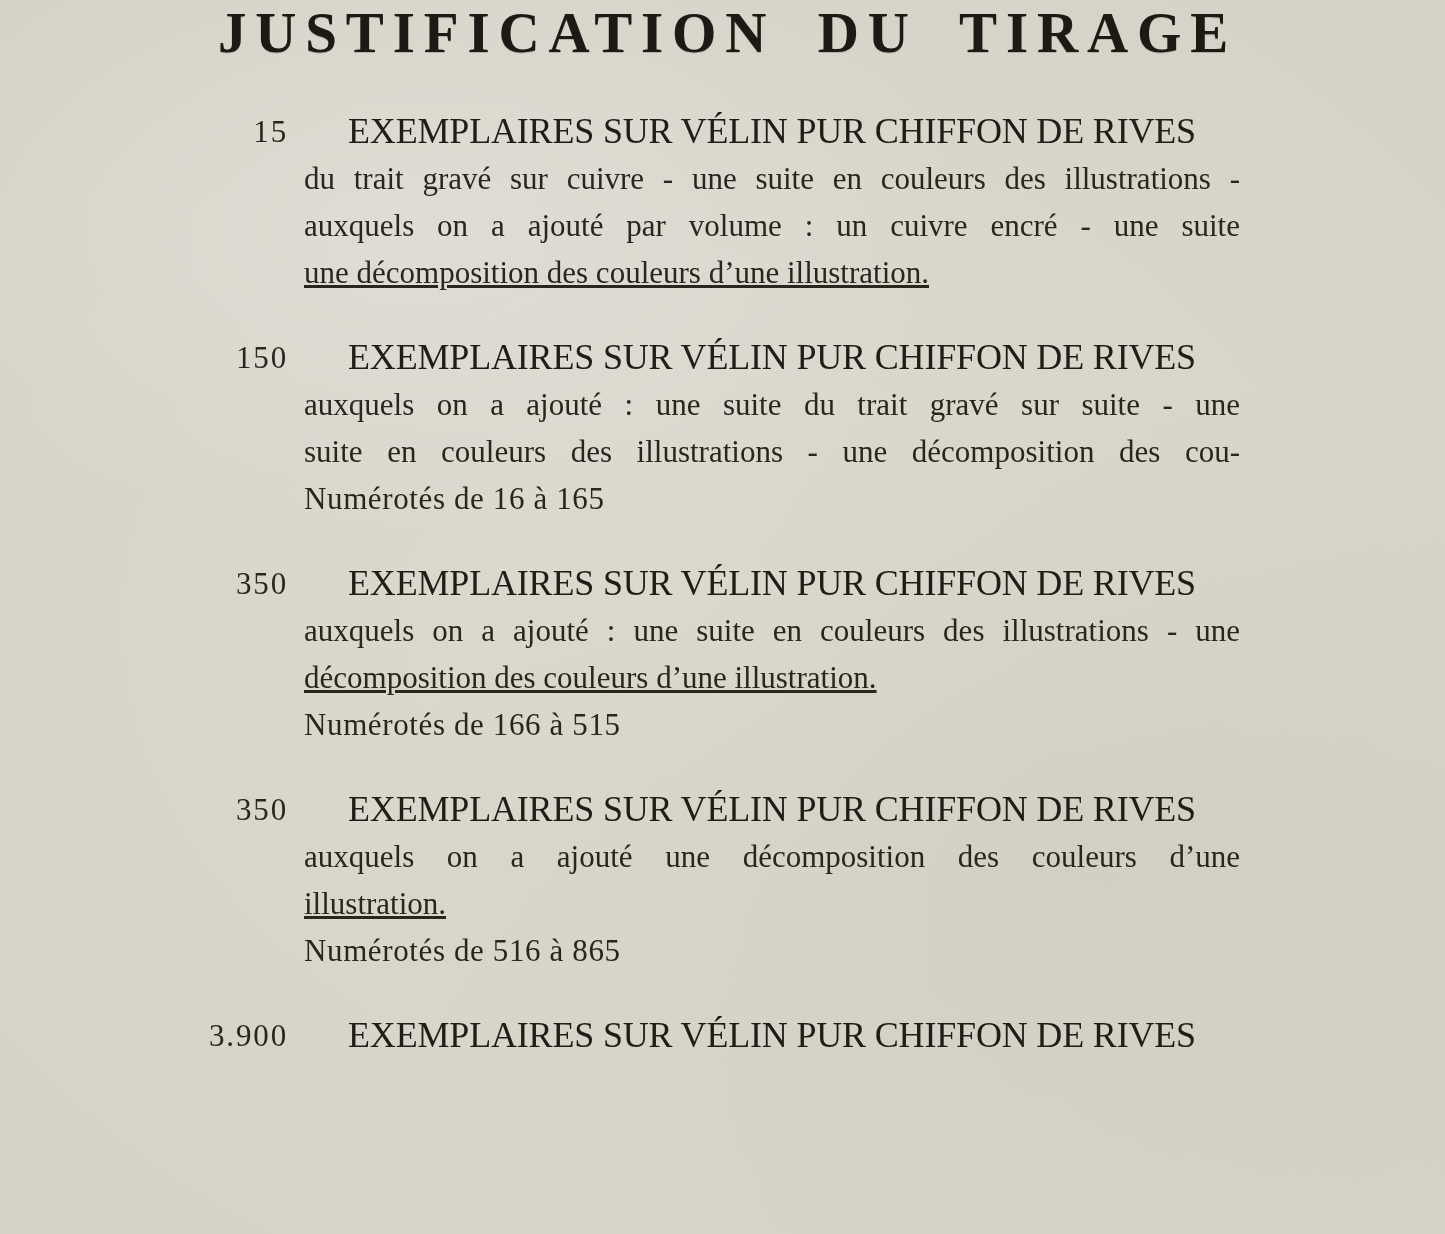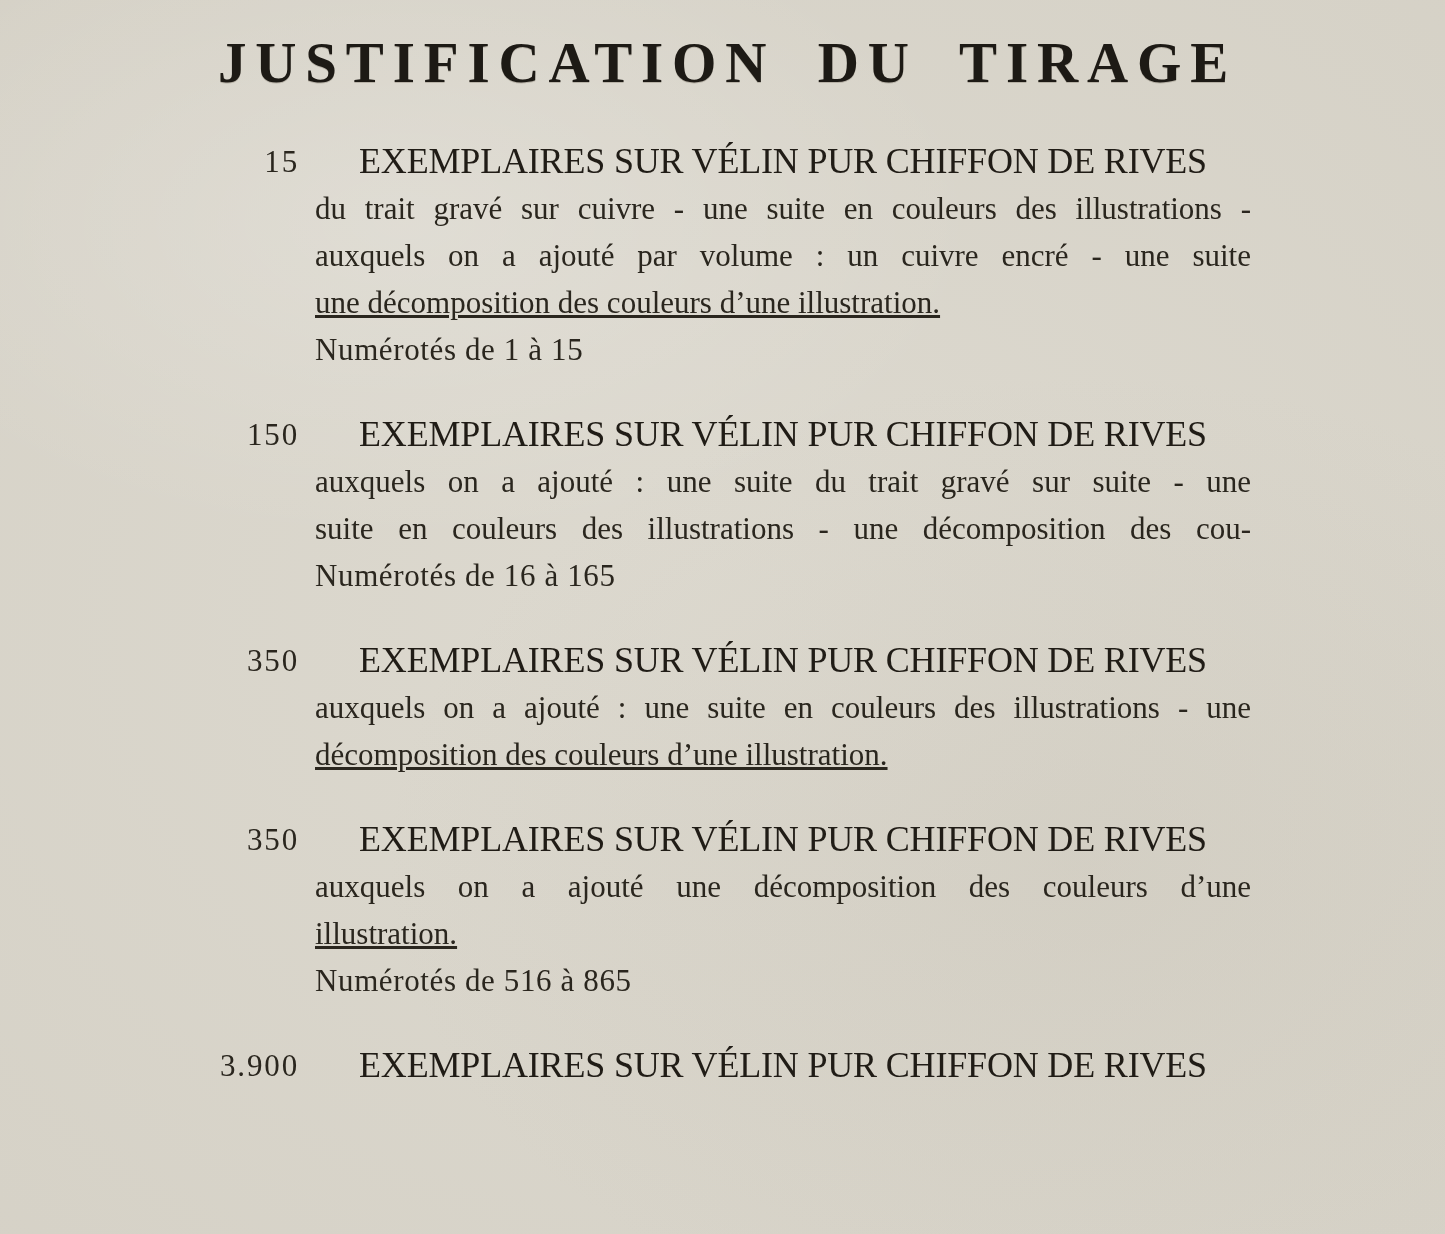--- a/index.html
+++ b/index.html
@@ -12,40 +12,38 @@
     background: #d9d5ca;
     font-family: "Liberation Serif", "DejaVu Serif", serif;
     color: #262219;
     overflow: hidden;
   }
   .page {
     position: relative;
     width: 1445px;
     height: 1234px;
     box-sizing: border-box;
-    padding-top: 30px;
     background:
       radial-gradient(ellipse 900px 500px at 28% 18%, rgba(255,255,255,0.18), rgba(255,255,255,0) 65%),
       radial-gradient(ellipse 1000px 700px at 75% 70%, rgba(188,182,168,0.22), rgba(188,182,168,0) 70%),
       radial-gradient(ellipse 1600px 1300px at 50% 50%, rgba(255,255,255,0.10), rgba(160,154,140,0.12)),
       #d9d5ca;
   }
   .title {
     text-align: center;
     font-size: 57px;
     line-height: 66px;
     letter-spacing: 0.155em;
     word-spacing: 0.34em;
     color: #1d1a15;
     text-shadow: 0 1px 0 rgba(120,112,98,0.35);
     margin: 0 0 0 10px;
   }
   .entries {
     margin-top: 42px;
-    margin-left: 11px;
   }
   .entry {
     display: grid;
     grid-template-columns: 288px 936px;
     column-gap: 16px;
     margin: 0 0 38px 0;
   }
   .num {
     text-align: right;
     font-size: 31px;
@@ -92,40 +90,40 @@
 
   <div class="entries">
 
     <div class="entry">
       <div class="num">15</div>
       <div class="txt">
         <div class="heading">EXEMPLAIRES SUR VÉLIN PUR CHIFFON DE RIVES</div>
         <div class="bline">du trait gravé sur cuivre - une suite en couleurs des illustrations -</div>
         <div class="bline">auxquels on a ajouté par volume : un cuivre encré - une suite</div>
         <div class="bline lastline">une décomposition des couleurs d’une illustration.</div>
-        <div class="numbering">Numérotés de 1 à 15</div>
       </div>
     </div>
 
     <div class="entry">
       <div class="num">150</div>
       <div class="txt">
         <div class="heading">EXEMPLAIRES SUR VÉLIN PUR CHIFFON DE RIVES</div>
         <div class="bline">auxquels on a ajouté : une suite du trait gravé sur suite - une</div>
         <div class="bline">suite en couleurs des illustrations - une décomposition des cou-</div>
         <div class="numbering">Numérotés de 16 à 165</div>
       </div>
     </div>
 
     <div class="entry">
       <div class="num">350</div>
       <div class="txt">
         <div class="heading">EXEMPLAIRES SUR VÉLIN PUR CHIFFON DE RIVES</div>
         <div class="bline">auxquels on a ajouté : une suite en couleurs des illustrations - une</div>
         <div class="bline lastline">décomposition des couleurs d’une illustration.</div>
+        <div class="numbering">Numérotés de 166 à 515</div>
       </div>
     </div>
 
     <div class="entry">
       <div class="num">350</div>
       <div class="txt">
         <div class="heading">EXEMPLAIRES SUR VÉLIN PUR CHIFFON DE RIVES</div>
         <div class="bline">auxquels on a ajouté une décomposition des couleurs d’une</div>
         <div class="bline lastline">illustration.</div>
         <div class="numbering">Numérotés de 516 à 865</div>

